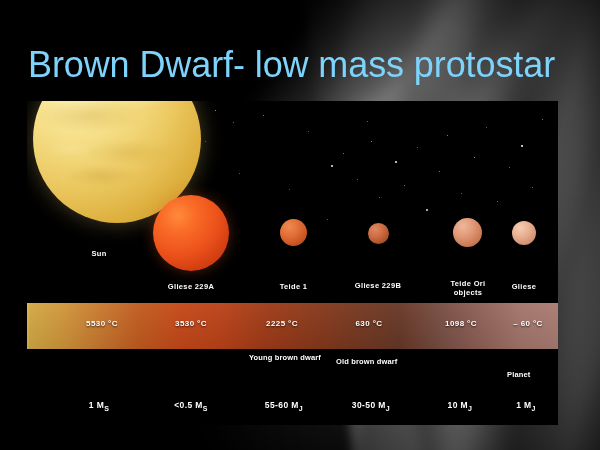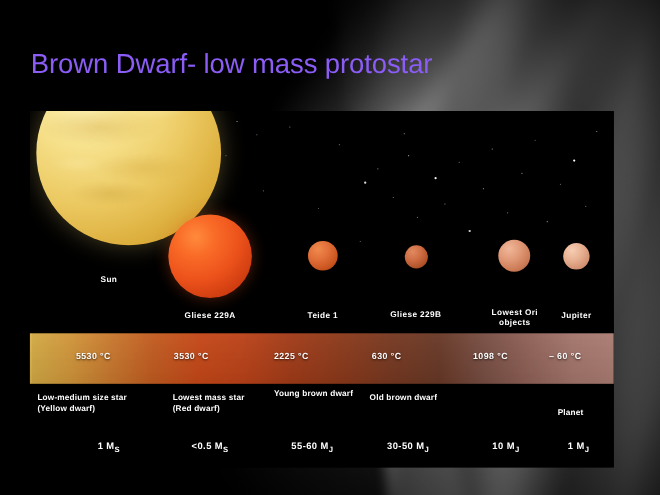--- a/index.html
+++ b/index.html
@@ -87,22 +87,22 @@
   }
   .bg-vignette{
     inset:0;
     background:radial-gradient(ellipse at 25% 55%,
       rgba(0,0,0,0) 30%, rgba(0,0,0,0.55) 78%, rgba(0,0,0,0.85) 100%);
   }
 
   
   #title{
     position:absolute;left:28px;top:44px;
-    color:#8b5cf6;
-    font-size:25px;
+    color:#7dd3fc;
+    font-size:36px;
     font-weight:400;
     letter-spacing:-0.1px;
     white-space:nowrap;
     z-index:6;
   }
 
   
   #figure{
     position:absolute;
     left:27px;top:101px;
@@ -221,20 +221,21 @@
   }
   .temp-label{
     position:absolute;
     top:16px;
     color:#ffffff;
     font-size:8px;
     font-weight:bold;
     letter-spacing:0.4px;
     text-shadow:0 1px 2px rgba(0,0,0,0.75);
     white-space:nowrap;
+    text-align:center;
   }
 
   
   .lower{
     position:absolute;left:0;top:248px;width:100%;height:76px;
     background:#000;
   }
   .desc{
     position:absolute;
     color:#ffffff;
@@ -316,48 +317,40 @@
       <div class="obj-label" style="left:124px;top:181px;width:80px;">Gliese 229A</div>
 
       <div class="body-obj teide-body"></div>
       <div class="obj-label" style="left:234px;top:181px;width:65px;">Teide 1</div>
 
       <div class="body-obj g229b-body"></div>
       <div class="obj-label" style="left:311px;top:180px;width:80px;">Gliese 229B</div>
 
       <div class="body-obj sigma-body"></div>
       <div class="obj-label multi" style="left:406px;top:178px;width:70px;">
-        <span>Lowest Ori</span><br>
+        <span>Teide Ori</span><br>
         <span>objects</span>
       </div>
 
       <div class="body-obj jupiter-body"></div>
-      <div class="obj-label" style="left:468px;top:181px;width:58px;">Jupiter</div>
+      <div class="obj-label" style="left:468px;top:181px;width:58px;">Gliese</div>
     </div>
 
     <div class="temp-bar">
       <div class="temp-grain"></div>
       <div class="temp-label" style="left:42px;width:66px;">5530 °C</div>
       <div class="temp-label" style="left:131px;width:66px;">3530 °C</div>
       <div class="temp-label" style="left:222px;width:66px;">2225 °C</div>
       <div class="temp-label" style="left:311px;width:62px;">630 °C</div>
       <div class="temp-label" style="left:403px;width:62px;">1098 °C</div>
       <div class="temp-label" style="left:472px;width:58px;">– 60 °C</div>
     </div>
 
     <div class="lower">
 
-      <div class="desc" style="left:7px;top:8px;width:122px;">
-        <span>Low-medium size star</span><br>
-        <span>(Yellow dwarf)</span>
-      </div>
-      <div class="desc" style="left:130px;top:8px;width:100px;">
-        <span>Lowest mass star</span><br>
-        <span>(Red dwarf)</span>
-      </div>
       <div class="desc" style="left:222px;top:4px;width:90px;">Young brown dwarf</div>
       <div class="desc" style="left:309px;top:8px;width:92px;">Old brown dwarf</div>
       <div class="desc" style="left:480px;top:8px;width:48px;margin-top:13px;">Planet</div>
 
       <div class="mass" style="left:42px;top:51px;width:60px;">
         <span>1 M</span><sub>S</sub>
       </div>
       <div class="mass" style="left:128px;top:51px;width:72px;">
         <span>&lt;0.5 M</span><sub>S</sub>
       </div>

